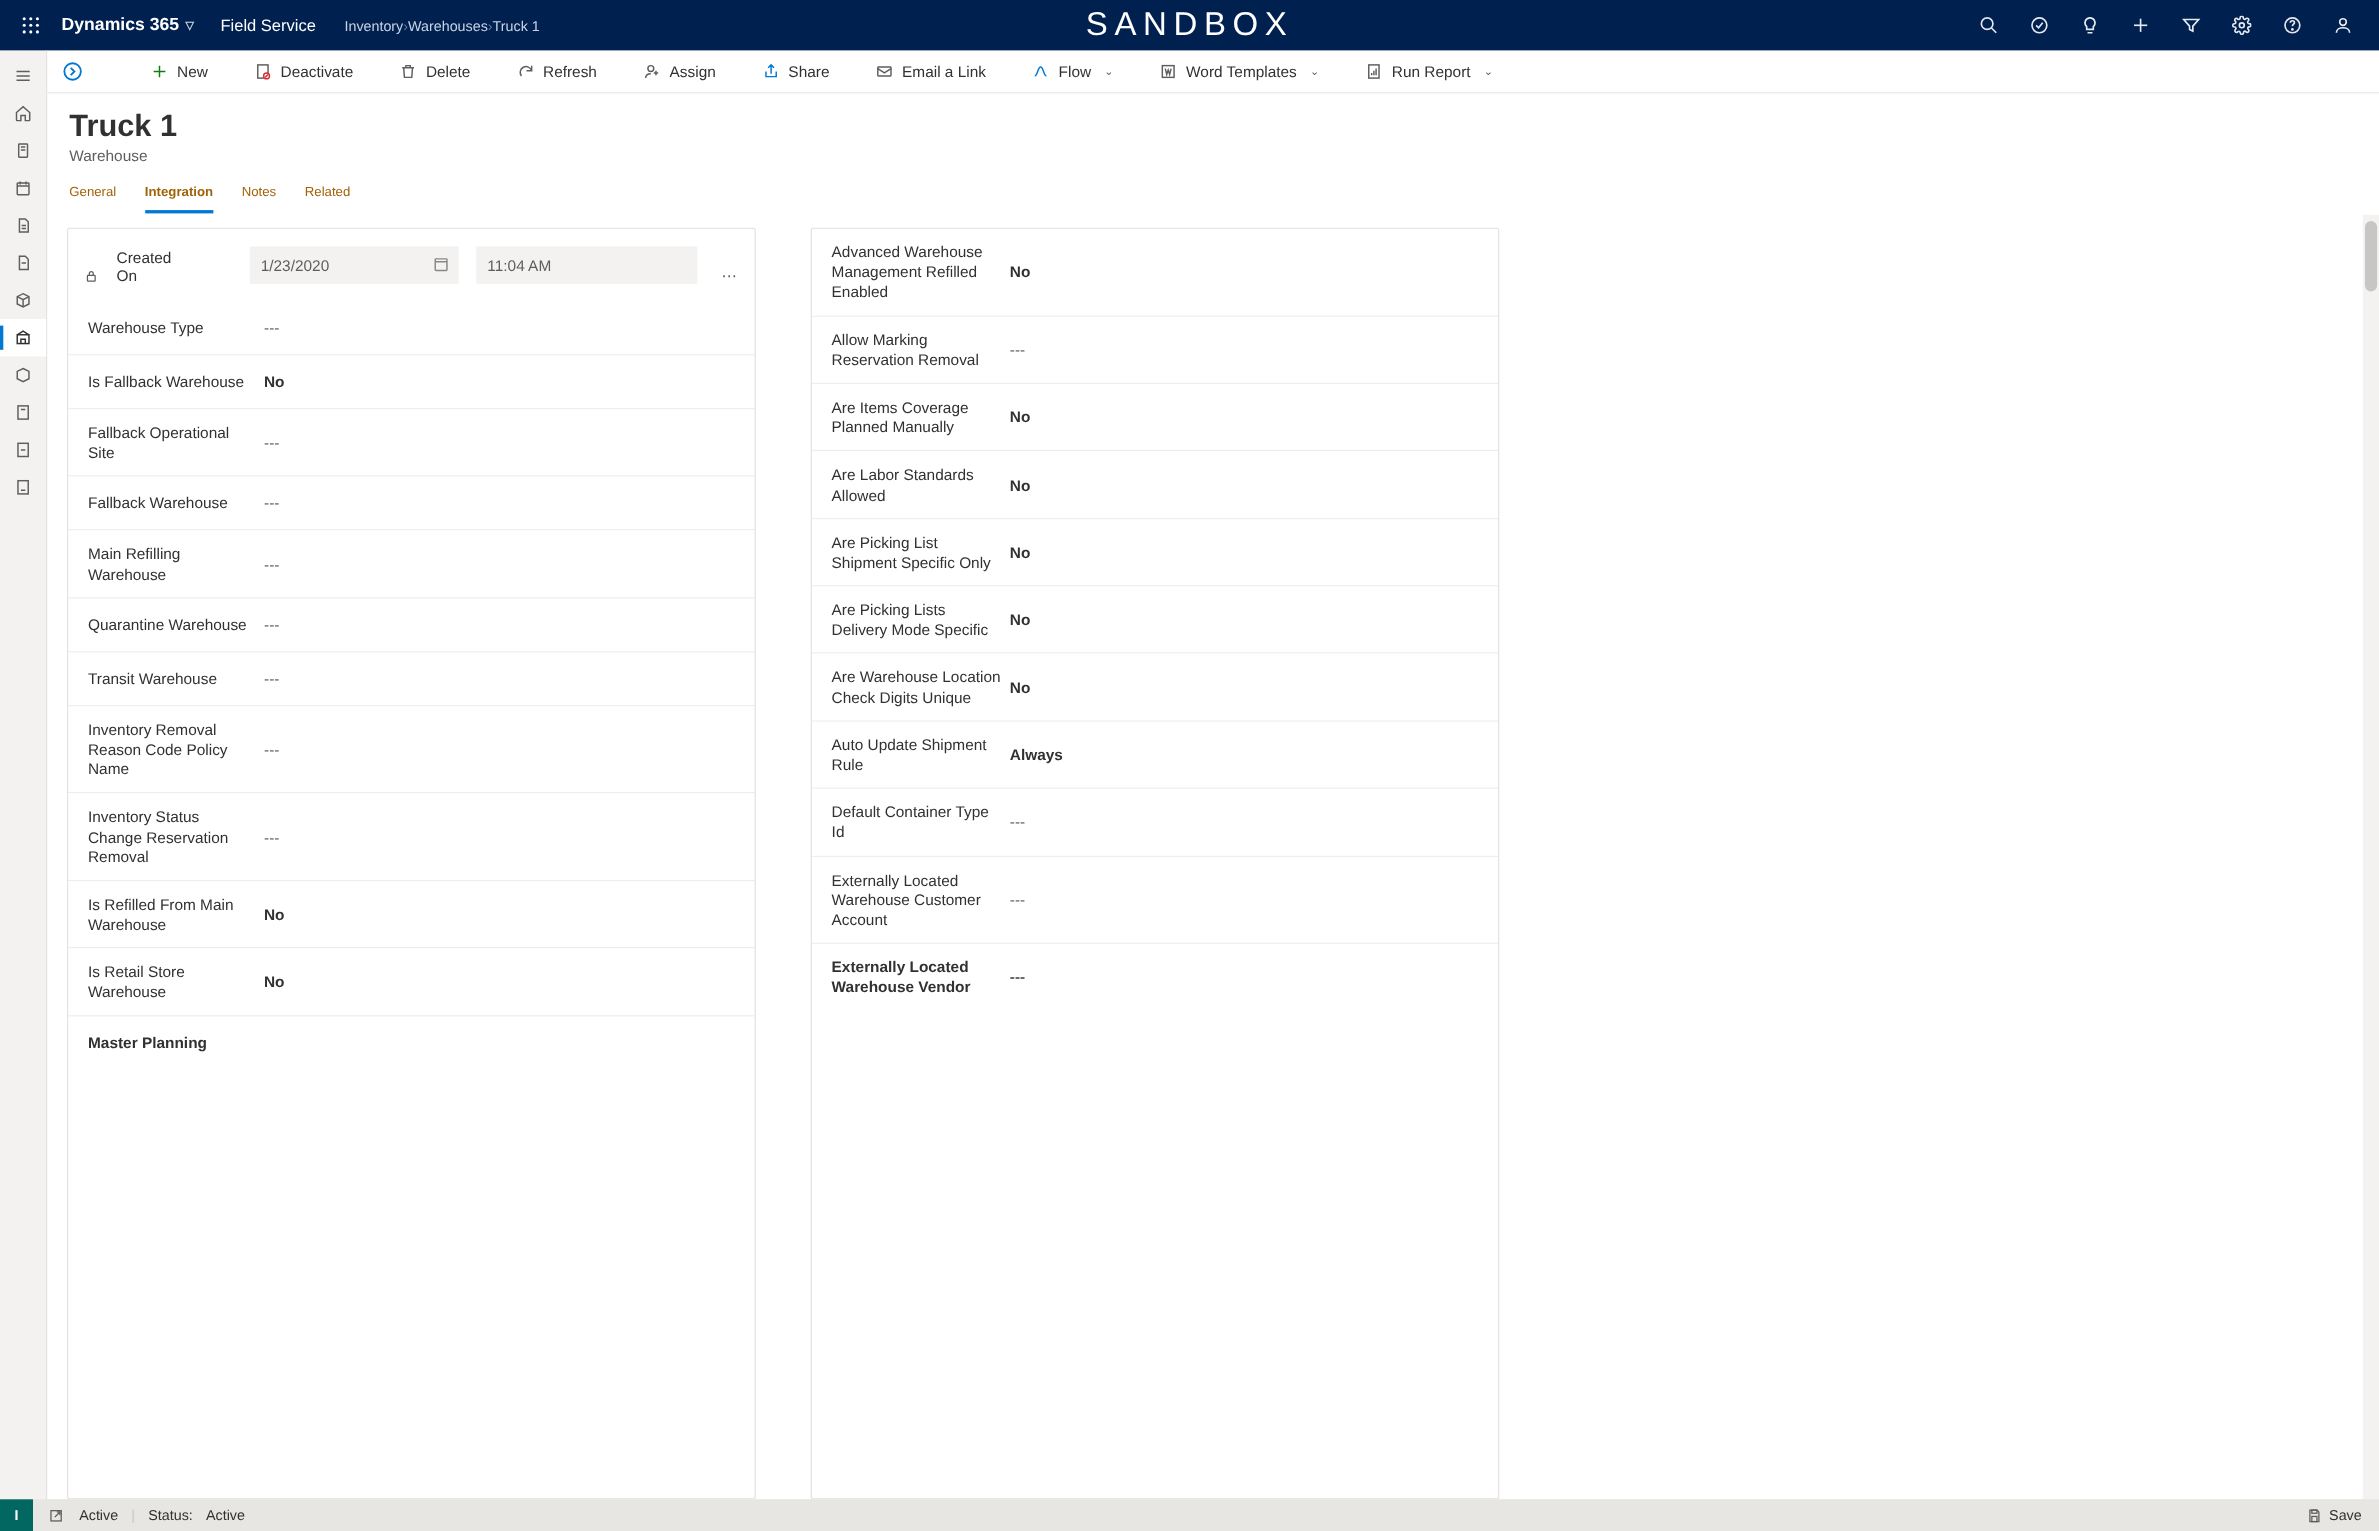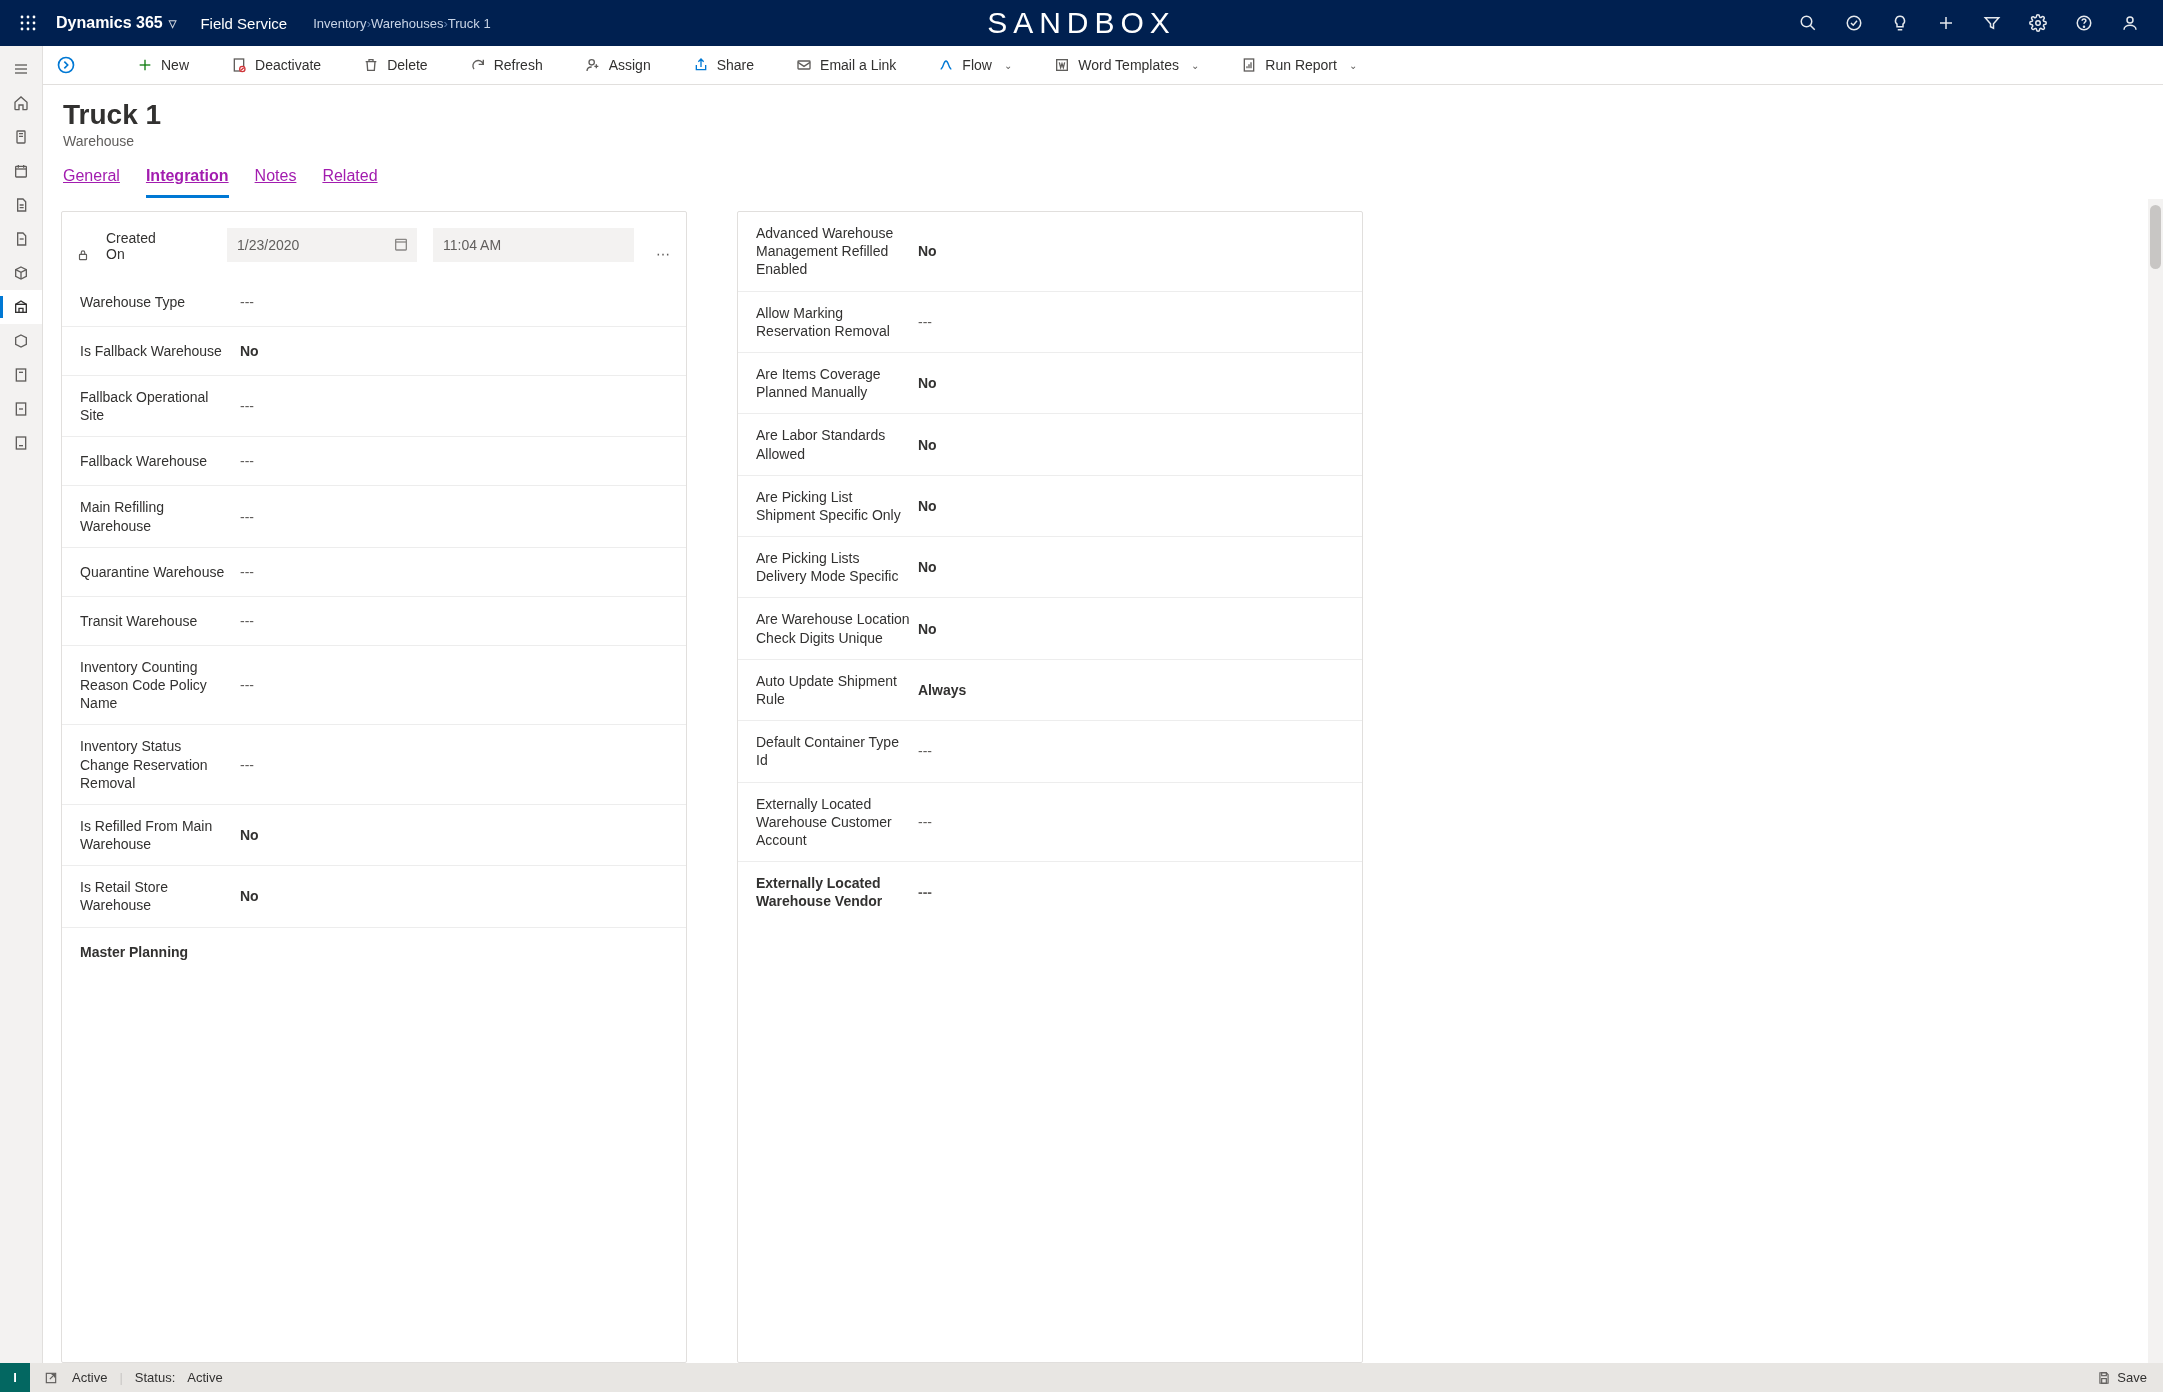--- a/index.html
+++ b/index.html
@@ -31,21 +31,21 @@
 .cmd-bar .btn.new svg { color:#107c10; }
 .cmd-bar .chev.small { font-size:10px; color:#605e5c; margin-left:4px; }
 
 
 .main { position:absolute; top:85px; left:43px; right:0; bottom:29px; background:#fff; overflow:hidden; display:flex; flex-direction:column; }
 .record-head { padding:14px 20px 0 20px; }
 .record-title { font-size:28px; font-weight:600; }
 .record-sub { font-size:14px; color:#605e5c; margin-top:2px; }
 
 .tabs { display:flex; gap:26px; padding:18px 20px 0 20px; border-bottom:1px solid #fff; }
-.tabs .tab { padding-bottom:10px; font-size:16px; color:#a21caf; cursor:pointer;text-decoration:underline; }
+.tabs .tab { padding-bottom:10px; font-size:12px; color:#a16207; cursor:pointer; }
 .tabs .tab.active { font-weight:600; border-bottom:3px solid #0078d4; }
 
 .form-body { flex:1; overflow:auto; padding:12px 18px 0 18px; display:flex; gap:28px; position:relative; }
 .col { border:1px solid #e1dfdd; border-radius:2px; background:#fff; width:626px; padding:0; }
 .col2 { width:626px; border:1px solid #e1dfdd; margin-left:22px; }
 
 .field-row { display:flex; align-items:center; padding:12px 10px 12px 18px; border-bottom:1px solid #ededed; min-height:49px; }
 .field-row:last-child { border-bottom:none;font-weight:bold; }
 .field-label { width:160px; color:#323130; font-size:14px; padding-right:8px; line-height:1.3; }
 .col2 .field-label { width:162px; }
@@ -371,21 +371,21 @@
           </div>
           <div class="field-row">
             <div class="field-label">Quarantine Warehouse</div>
             <div class="field-value dash">---</div>
           </div>
           <div class="field-row">
             <div class="field-label">Transit Warehouse</div>
             <div class="field-value dash">---</div>
           </div>
           <div class="field-row">
-            <div class="field-label">Inventory Counting Reason Code Policy Name</div>
+            <div class="field-label">Inventory Removal Reason Code Policy Name</div>
             <div class="field-value dash">---</div>
           </div>
           <div class="field-row">
             <div class="field-label">Inventory Status Change Reservation Removal</div>
             <div class="field-value dash">---</div>
           </div>
           <div class="field-row">
             <div class="field-label">Is Refilled From Main Warehouse</div>
             <div class="field-value bold">No</div>
           </div>

